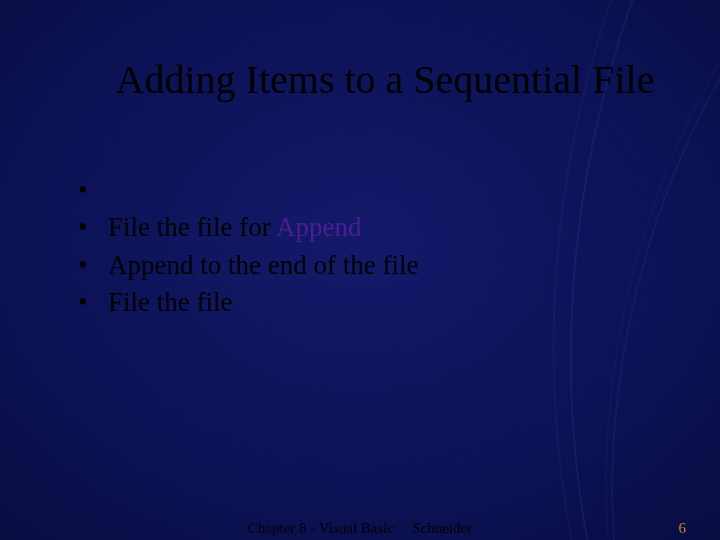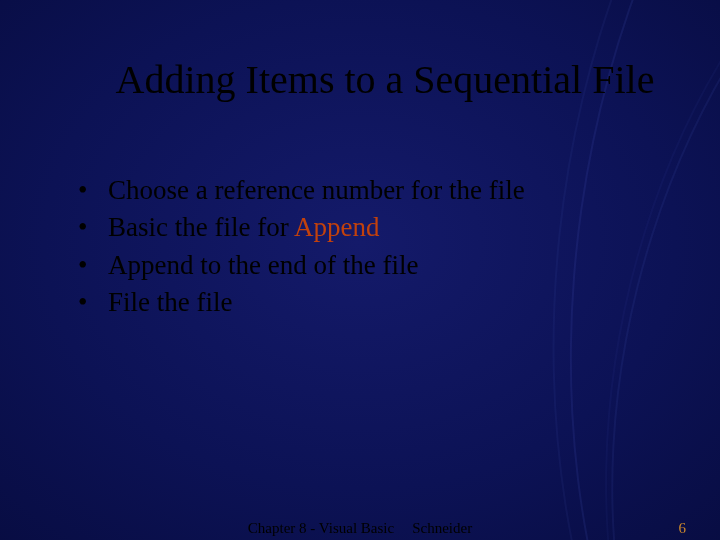--- a/index.html
+++ b/index.html
@@ -44,21 +44,21 @@
     font-size: 27px;
     line-height: 1.38;
     color: #000000;
   }
   .dot {
     width: 30px;
     flex: 0 0 30px;
     text-align: left;
   }
   .emph {
-    color: #c2410c;
+    color: #4c1d95;
   }
   .footer {
     position: absolute;
     bottom: 20px;
     left: 0;
     width: 720px;
     font-size: 15px;
     color: #000000;
   }
   .footer-center {
@@ -96,28 +96,25 @@
   <div class="streak s1"></div>
   <div class="streak s2"></div>
   <div class="streak s3"></div>
   <div class="streak s4"></div>
 
   <div class="title">Adding Items to a Sequential File</div>
 
   <div class="bullets">
     <div class="row">
       <span class="dot">•</span>
-      <span>
-        <span>Choose a reference number for the file</span><span class="emph"></span><span></span>
-      </span>
     </div>
     <div class="row">
       <span class="dot">•</span>
       <span>
-        <span>Basic the file for </span><span class="emph">Append</span><span></span>
+        <span>File the file for </span><span class="emph">Append</span><span></span>
       </span>
     </div>
     <div class="row">
       <span class="dot">•</span>
       <span>
         <span>Append to the end of the file</span><span class="emph"></span><span></span>
       </span>
     </div>
     <div class="row">
       <span class="dot">•</span>

